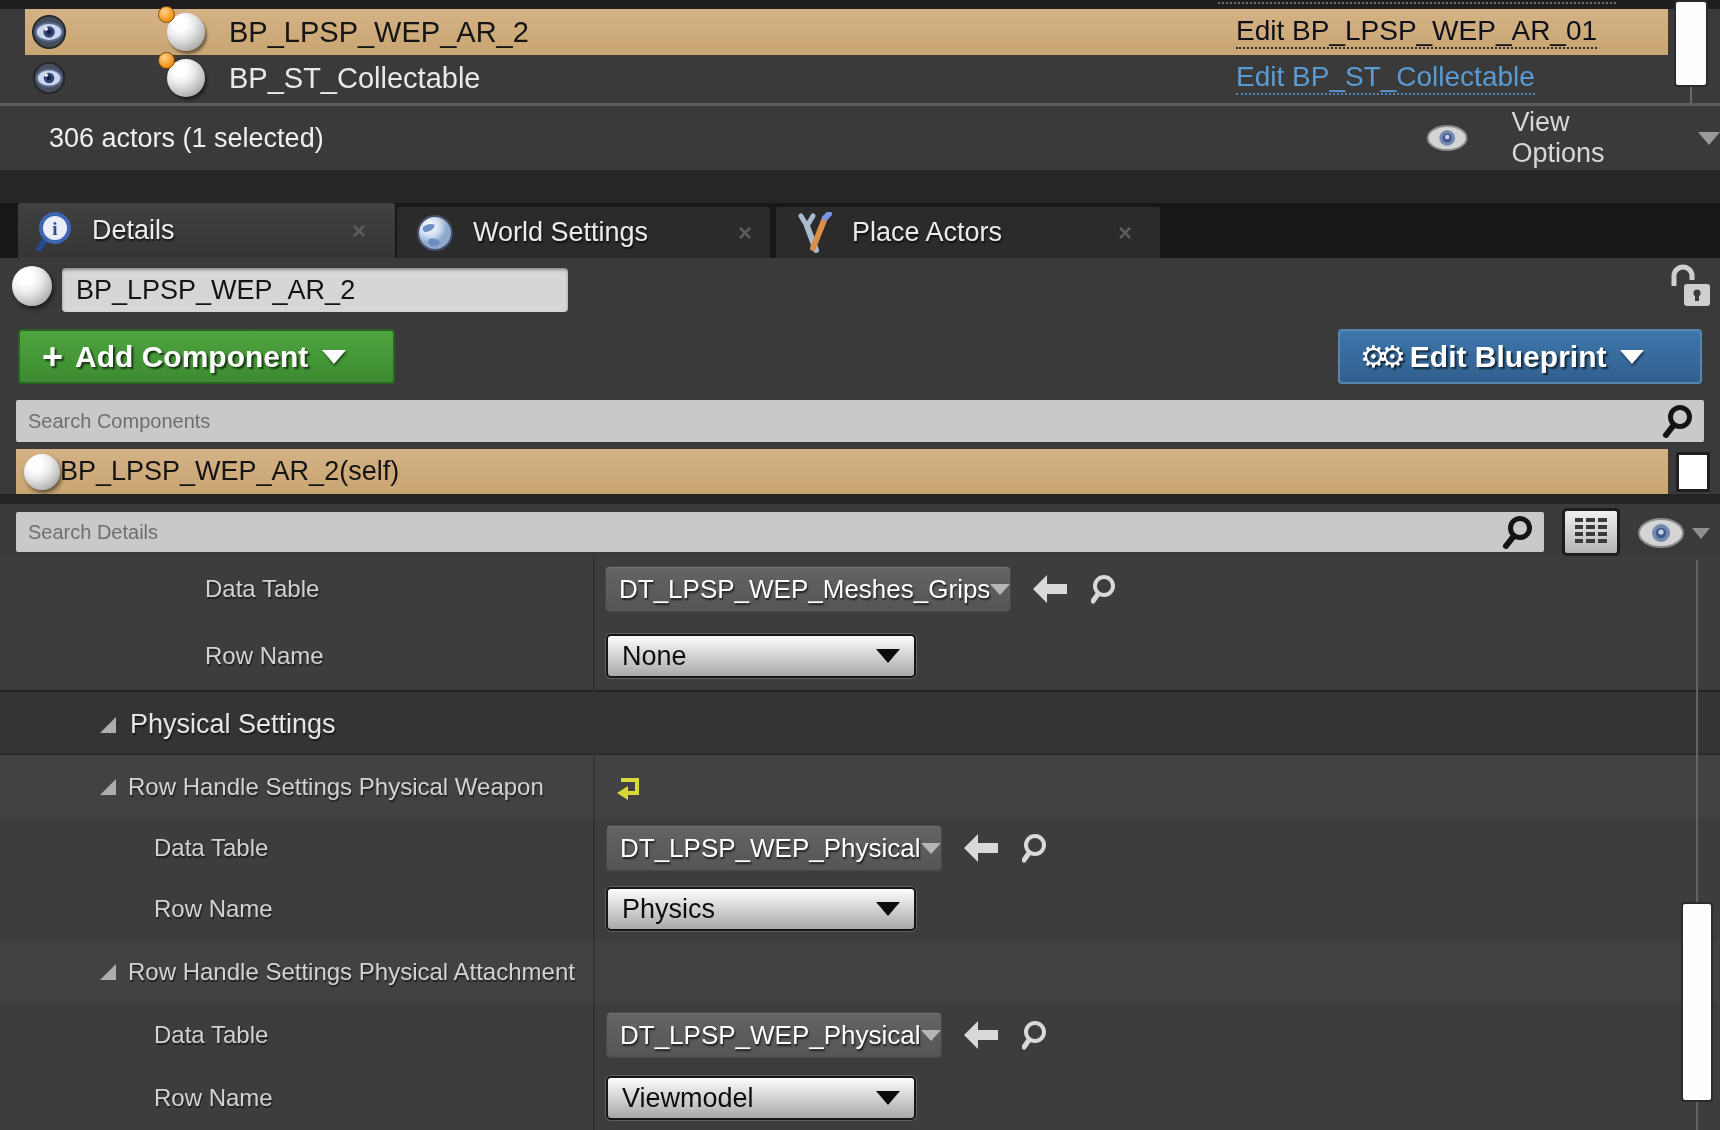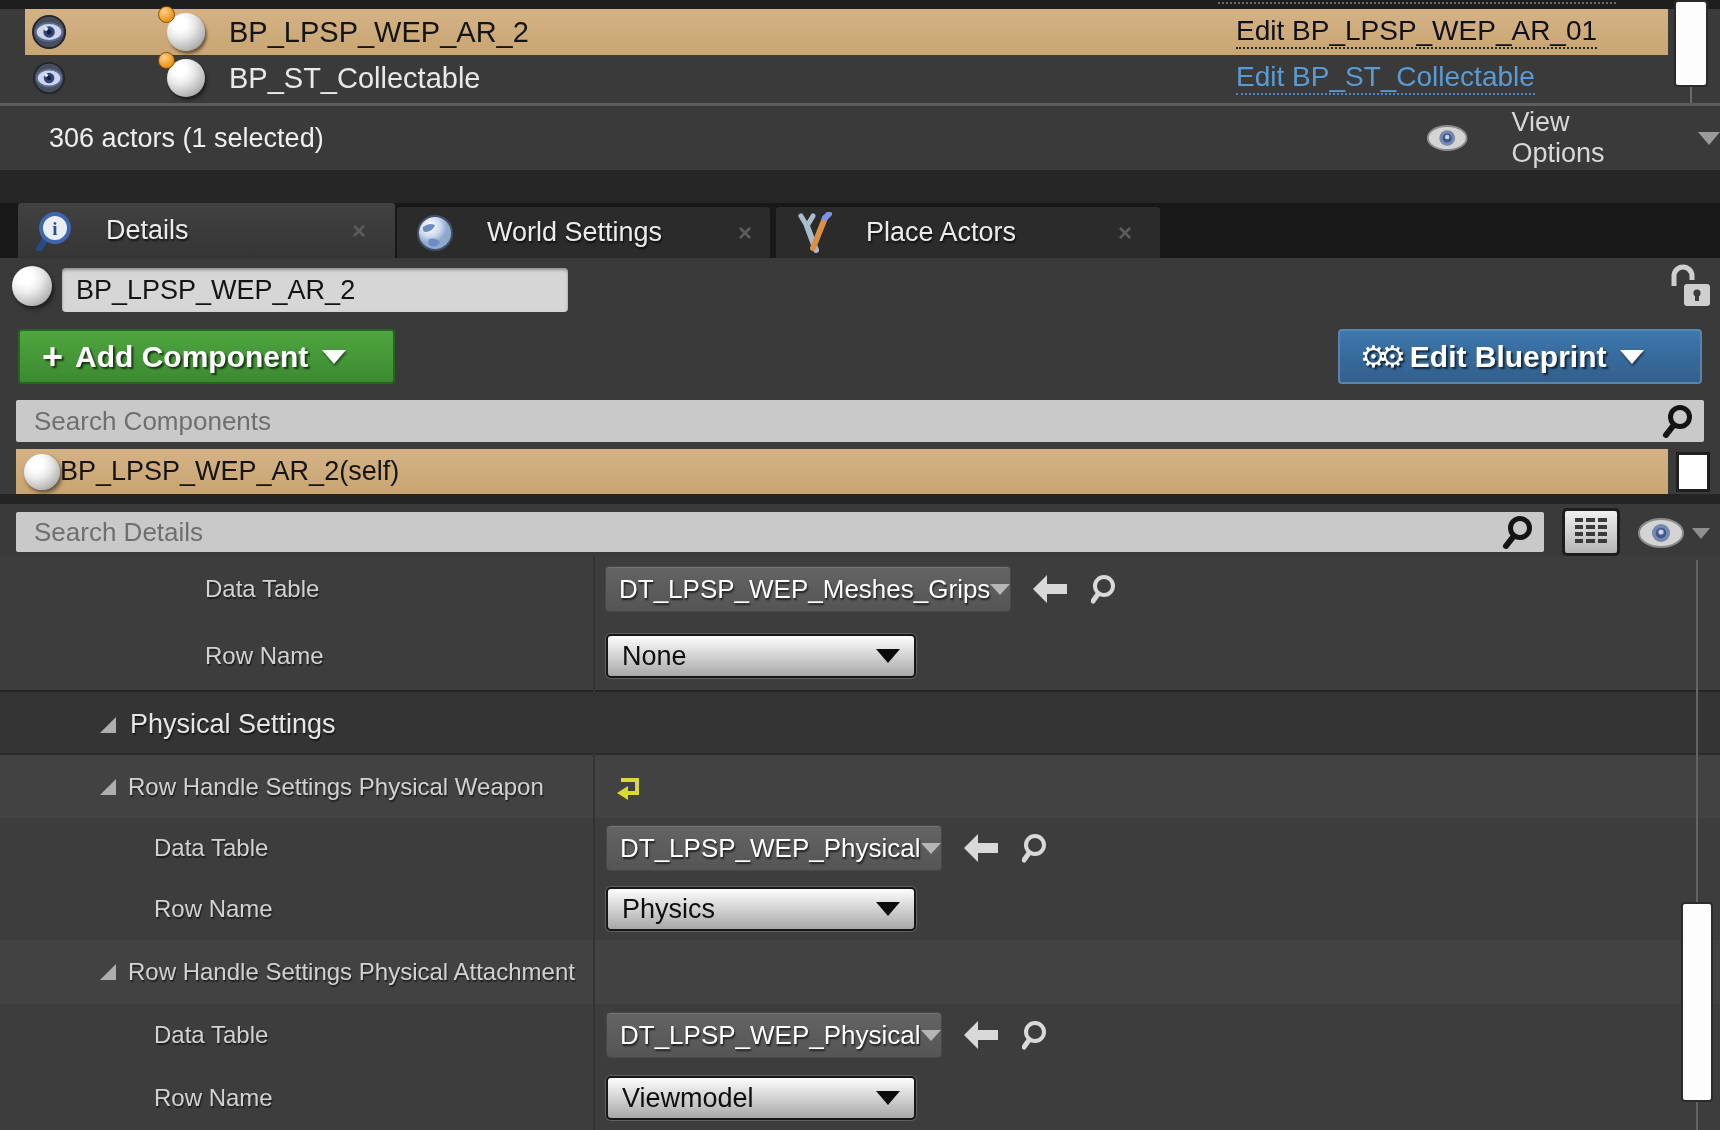--- a/index.html
+++ b/index.html
@@ -29,21 +29,21 @@
   #out-footer{left:0;top:106px;width:1720px;height:64px;display:flex;align-items:center;}
   #actor-count{margin-left:49px;font-size:27px;color:#efefef;}
   #view-options{position:absolute;left:1425px;top:0;height:64px;display:flex;align-items:center;cursor:pointer;gap:32px;}
   #view-options .vo-label{font-size:27px;color:#d8d8d8;margin-left:10px;}
   .tri-down{width:0;height:0;border-left:11px solid transparent;border-right:11px solid transparent;border-top:13px solid #9a9a9a;margin-left:8px;}
   #pre-tab-band{left:0;top:170px;width:1720px;height:33px;background:#262626;}
 
   
   #tab-bar{left:0;top:203px;width:1720px;height:55px;background:#181818;}
   .tab{position:absolute;top:0;height:55px;display:flex;align-items:center;border-radius:3px 3px 0 0;cursor:pointer;}
-  .tab .tab-label{font-size:27px;color:#ececec;margin-left:32px;text-shadow:1px 2px 2px rgba(0,0,0,.7);}
+  .tab .tab-label{font-size:27px;color:#ececec;margin-left:18px;text-shadow:1px 2px 2px rgba(0,0,0,.7);}
   .tab .tab-close{position:absolute;font-size:24px;color:#5c5c5c;font-weight:bold;}
   #tab-details{left:18px;width:377px;background:linear-gradient(#414141,#353535);}
   #tab-world{left:397px;top:4px;height:51px;width:373px;background:#2b2b2b;}
   #tab-place{left:776px;top:4px;height:51px;width:384px;background:#2b2b2b;}
   #tab-details .tab-close{left:334px;}
   #tab-world .tab-close{left:341px;}
   #tab-place .tab-close{left:342px;}
   .tab-icon{margin-left:18px;flex:0 0 auto;}
 
   
@@ -57,21 +57,21 @@
   .big-btn{position:absolute;height:55px;display:flex;align-items:center;border-radius:4px;cursor:pointer;box-sizing:border-box;}
   #add-component-btn{left:18px;top:329px;width:377px;background:linear-gradient(#4fa53f,#3c8a31);border:2px solid #2a6423;}
   #edit-blueprint-btn{left:1338px;top:329px;width:364px;background:linear-gradient(#3d77ad,#325f8d);border:2px solid #57籂;border:2px solid #5785b0;}
   .big-btn .btn-label{font-size:30px;font-weight:bold;color:#fff;text-shadow:2px 2px 2px rgba(0,0,0,.65);margin-left:12px;}
   .plus-glyph{font-size:36px;font-weight:bold;color:#fff;margin-left:22px;text-shadow:2px 2px 2px rgba(0,0,0,.65);line-height:0;}
   .gear-glyph{font-size:30px;color:#fff;margin-left:20px;text-shadow:2px 2px 2px rgba(0,0,0,.65);line-height:0;letter-spacing:-8px;}
   .btn-tri{width:0;height:0;border-left:12px solid transparent;border-right:12px solid transparent;border-top:14px solid #ffffff;margin-left:14px;filter:drop-shadow(1px 2px 1px rgba(0,0,0,.5));}
 
   .search-bar{position:absolute;background:#c9c9c9;border-radius:2px;display:flex;align-items:center;}
   .search-input{flex:1;background:transparent;border:none;outline:none;font-family:"Liberation Sans",sans-serif;
-      font-size:26px;color:#1d4ed8;padding:0 0 0 18px;}
+      font-size:20px;color:#1d4ed8;padding:0 0 0 12px;}
   .search-input::placeholder{color:#6f6f6f;opacity:1;}
   #search-components-bar{left:16px;top:400px;width:1688px;height:42px;}
   #search-details-bar{left:16px;top:512px;width:1528px;height:40px;}
   .mag-dark{flex:0 0 auto;margin-right:10px;}
 
   #self-row{left:16px;top:449px;width:1652px;height:45px;background:linear-gradient(#d4b286,#c8a571);
       display:flex;align-items:center;color:#141414;font-size:27px;}
   #self-ball{margin-left:8px;width:36px;height:36px;flex:0 0 auto;}
   #self-label{}
   #self-checkbox{left:1676px;top:452px;width:34px;height:40px;background:#fff;border:3px solid #1f1f1f;box-sizing:border-box;}

